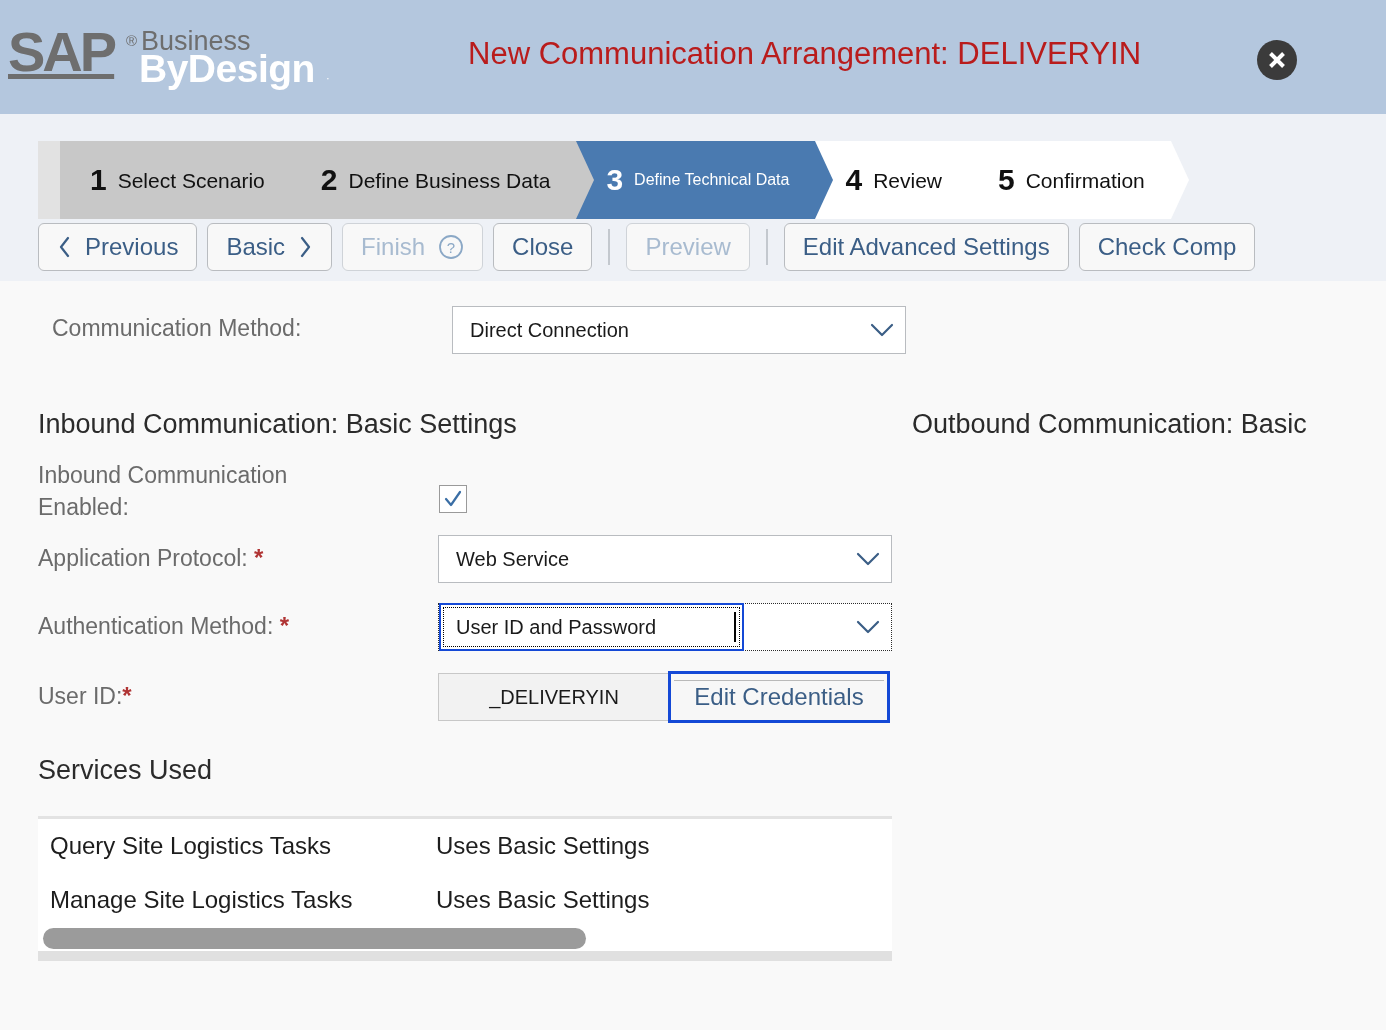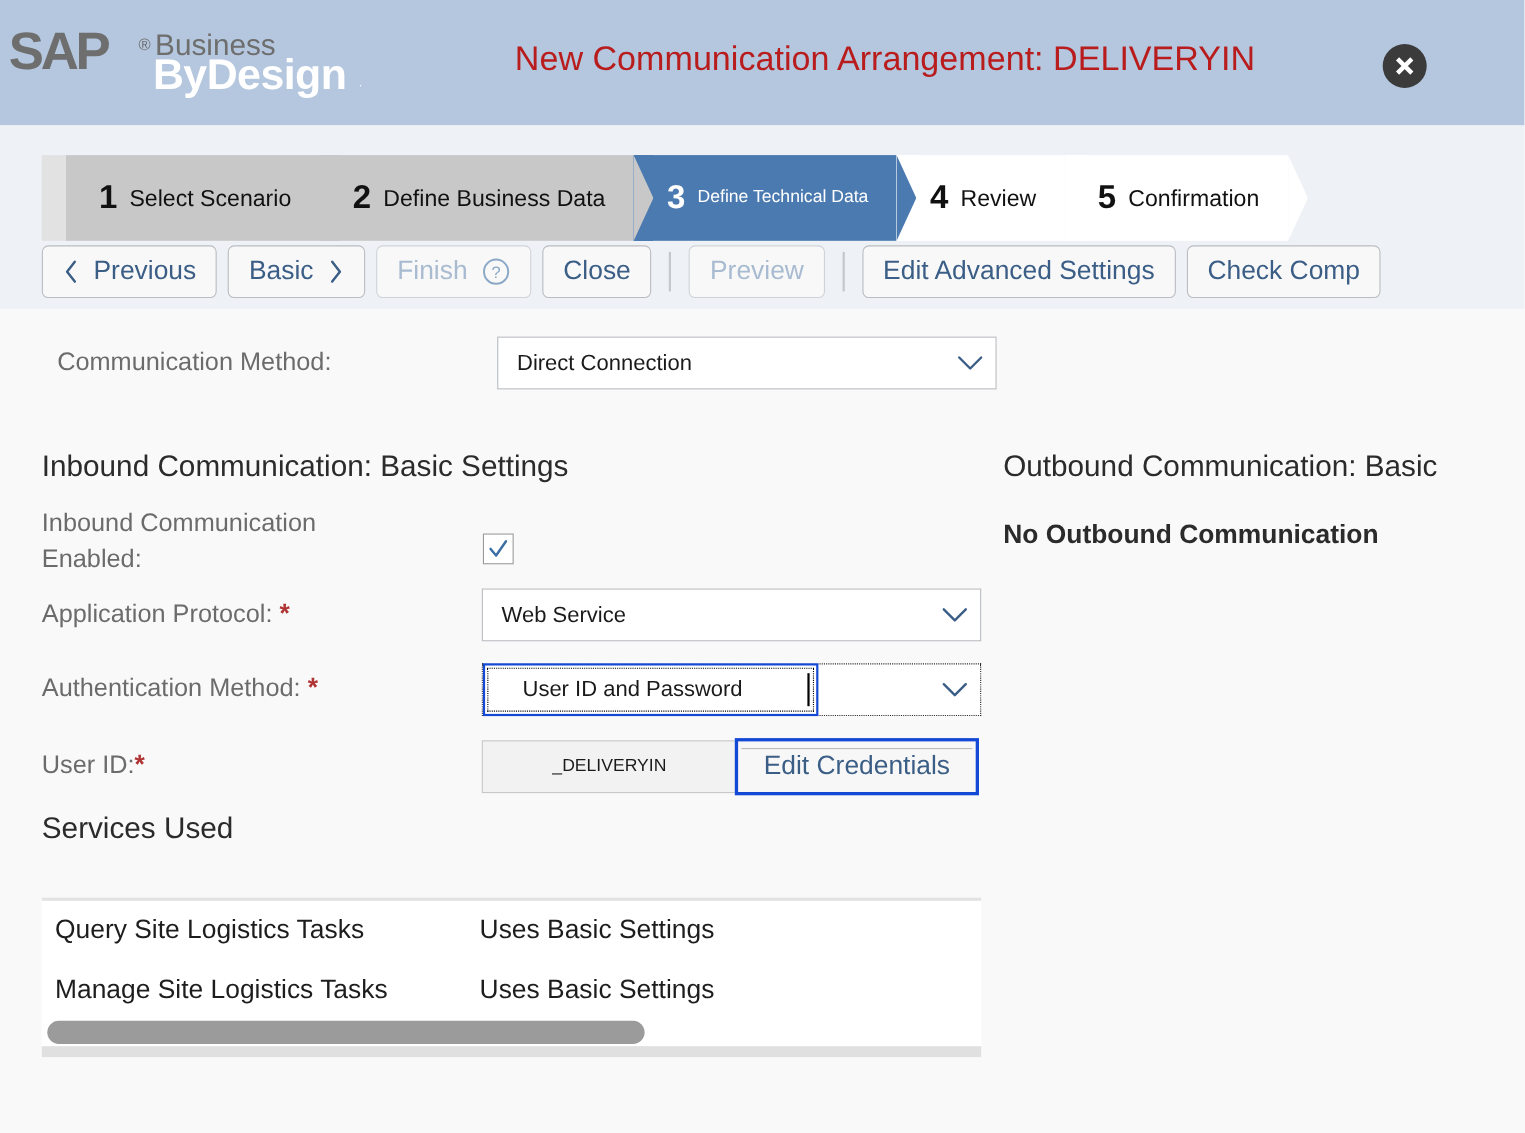--- a/index.html
+++ b/index.html
@@ -29,26 +29,27 @@
   .logo-block {
     position: absolute;
     left: 8px;
     top: 16px;
     width: 330px;
     height: 80px;
   }
   .logo-sap {
     position: absolute;
     left: 0; top: 8px;
-    font-size: 48px;
+    font-size: 56px;
     font-weight: bold;
     letter-spacing: -3px;
     color: #6e6e6e;
     font-family: "Liberation Sans", sans-serif;
     line-height: 1;
+    text-decoration: underline;
   }
   .logo-reg {
     position: absolute;
     left: 118px; top: 16px;
     font-size: 15px;
     color: #6e6e6e;
   }
   .logo-business {
     position: absolute;
     left: 133px; top: 12px;
@@ -337,21 +338,20 @@
   .focus-inner {
     position: absolute;
     left: 0;
     top: -1px;
     width: 305px;
     height: 48px;
     border: 2px solid #1449d6;
     background: #ffffff;
     display: flex;
     align-items: center;
-    padding-left: 19px;
   }
   .focus-inner-dotted {
     position: absolute;
     left: 2px; top: 2px; right: 2px; bottom: 2px;
     border: 1px dotted #000;
     pointer-events: none;
   }
   .focus-inner .select-val { padding-left: 15px; }
   .caret {
     width: 2px;
@@ -370,21 +370,21 @@
     top: 2px;
     width: 232px;
     height: 48px;
     background: #f2f2f2;
     border: 1px solid #c8c8c8;
     display: flex;
     align-items: center;
     justify-content: center;
   }
   .userid-val {
-    font-size: 16px;
+    font-size: 20px;
     color: #1a1a1a;
     white-space: nowrap;
   }
 
   .edit-cred-btn {
     position: absolute;
     left: 630px;
     top: 0;
     width: 222px;
     height: 52px;
@@ -402,21 +402,21 @@
     height: 1px;
     background: #b9b9b9;
   }
   .edit-cred-label {
     font-size: 24px;
     color: #3b5e86;
     white-space: nowrap;
   }
 
   
-  #head-services { left: 38px; top: 457px; text-align: center; }
+  #head-services { left: 38px; top: 474px; text-align: center; }
 
   .svc-table {
     position: absolute;
     left: 38px;
     top: 535px;
     width: 854px;
     background: #ffffff;
   }
   .svc-head-rule {
     height: 3px;
@@ -599,21 +599,20 @@
       <span class="select-arrow">
         <svg width="26" height="16" viewBox="0 0 26 16" aria-hidden="true">
           <path d="M3 3 L13 13 L23 3" fill="none" stroke="#3b5e86" stroke-width="2.2" stroke-linecap="round" stroke-linejoin="round"></path>
         </svg>
       </span>
     </div>
   </div>
 
   <div class="sec-head" id="head-inbound">Inbound Communication: Basic Settings</div>
   <div class="sec-head" id="head-outbound">Outbound Communication: Basic</div>
-  <div class="no-outbound">No Outbound Communication</div>
 
   <div class="row-inbound-en">
     <span class="lbl">Inbound Communication Enabled:</span>
     <div class="checkbox">
       <svg width="20" height="20" viewBox="0 0 20 20" aria-hidden="true">
         <path d="M3 10 L8 16 L17 3" fill="none" stroke="#3a6ea5" stroke-width="2.2" stroke-linecap="round" stroke-linejoin="round"></path>
       </svg>
     </div>
   </div>
 

